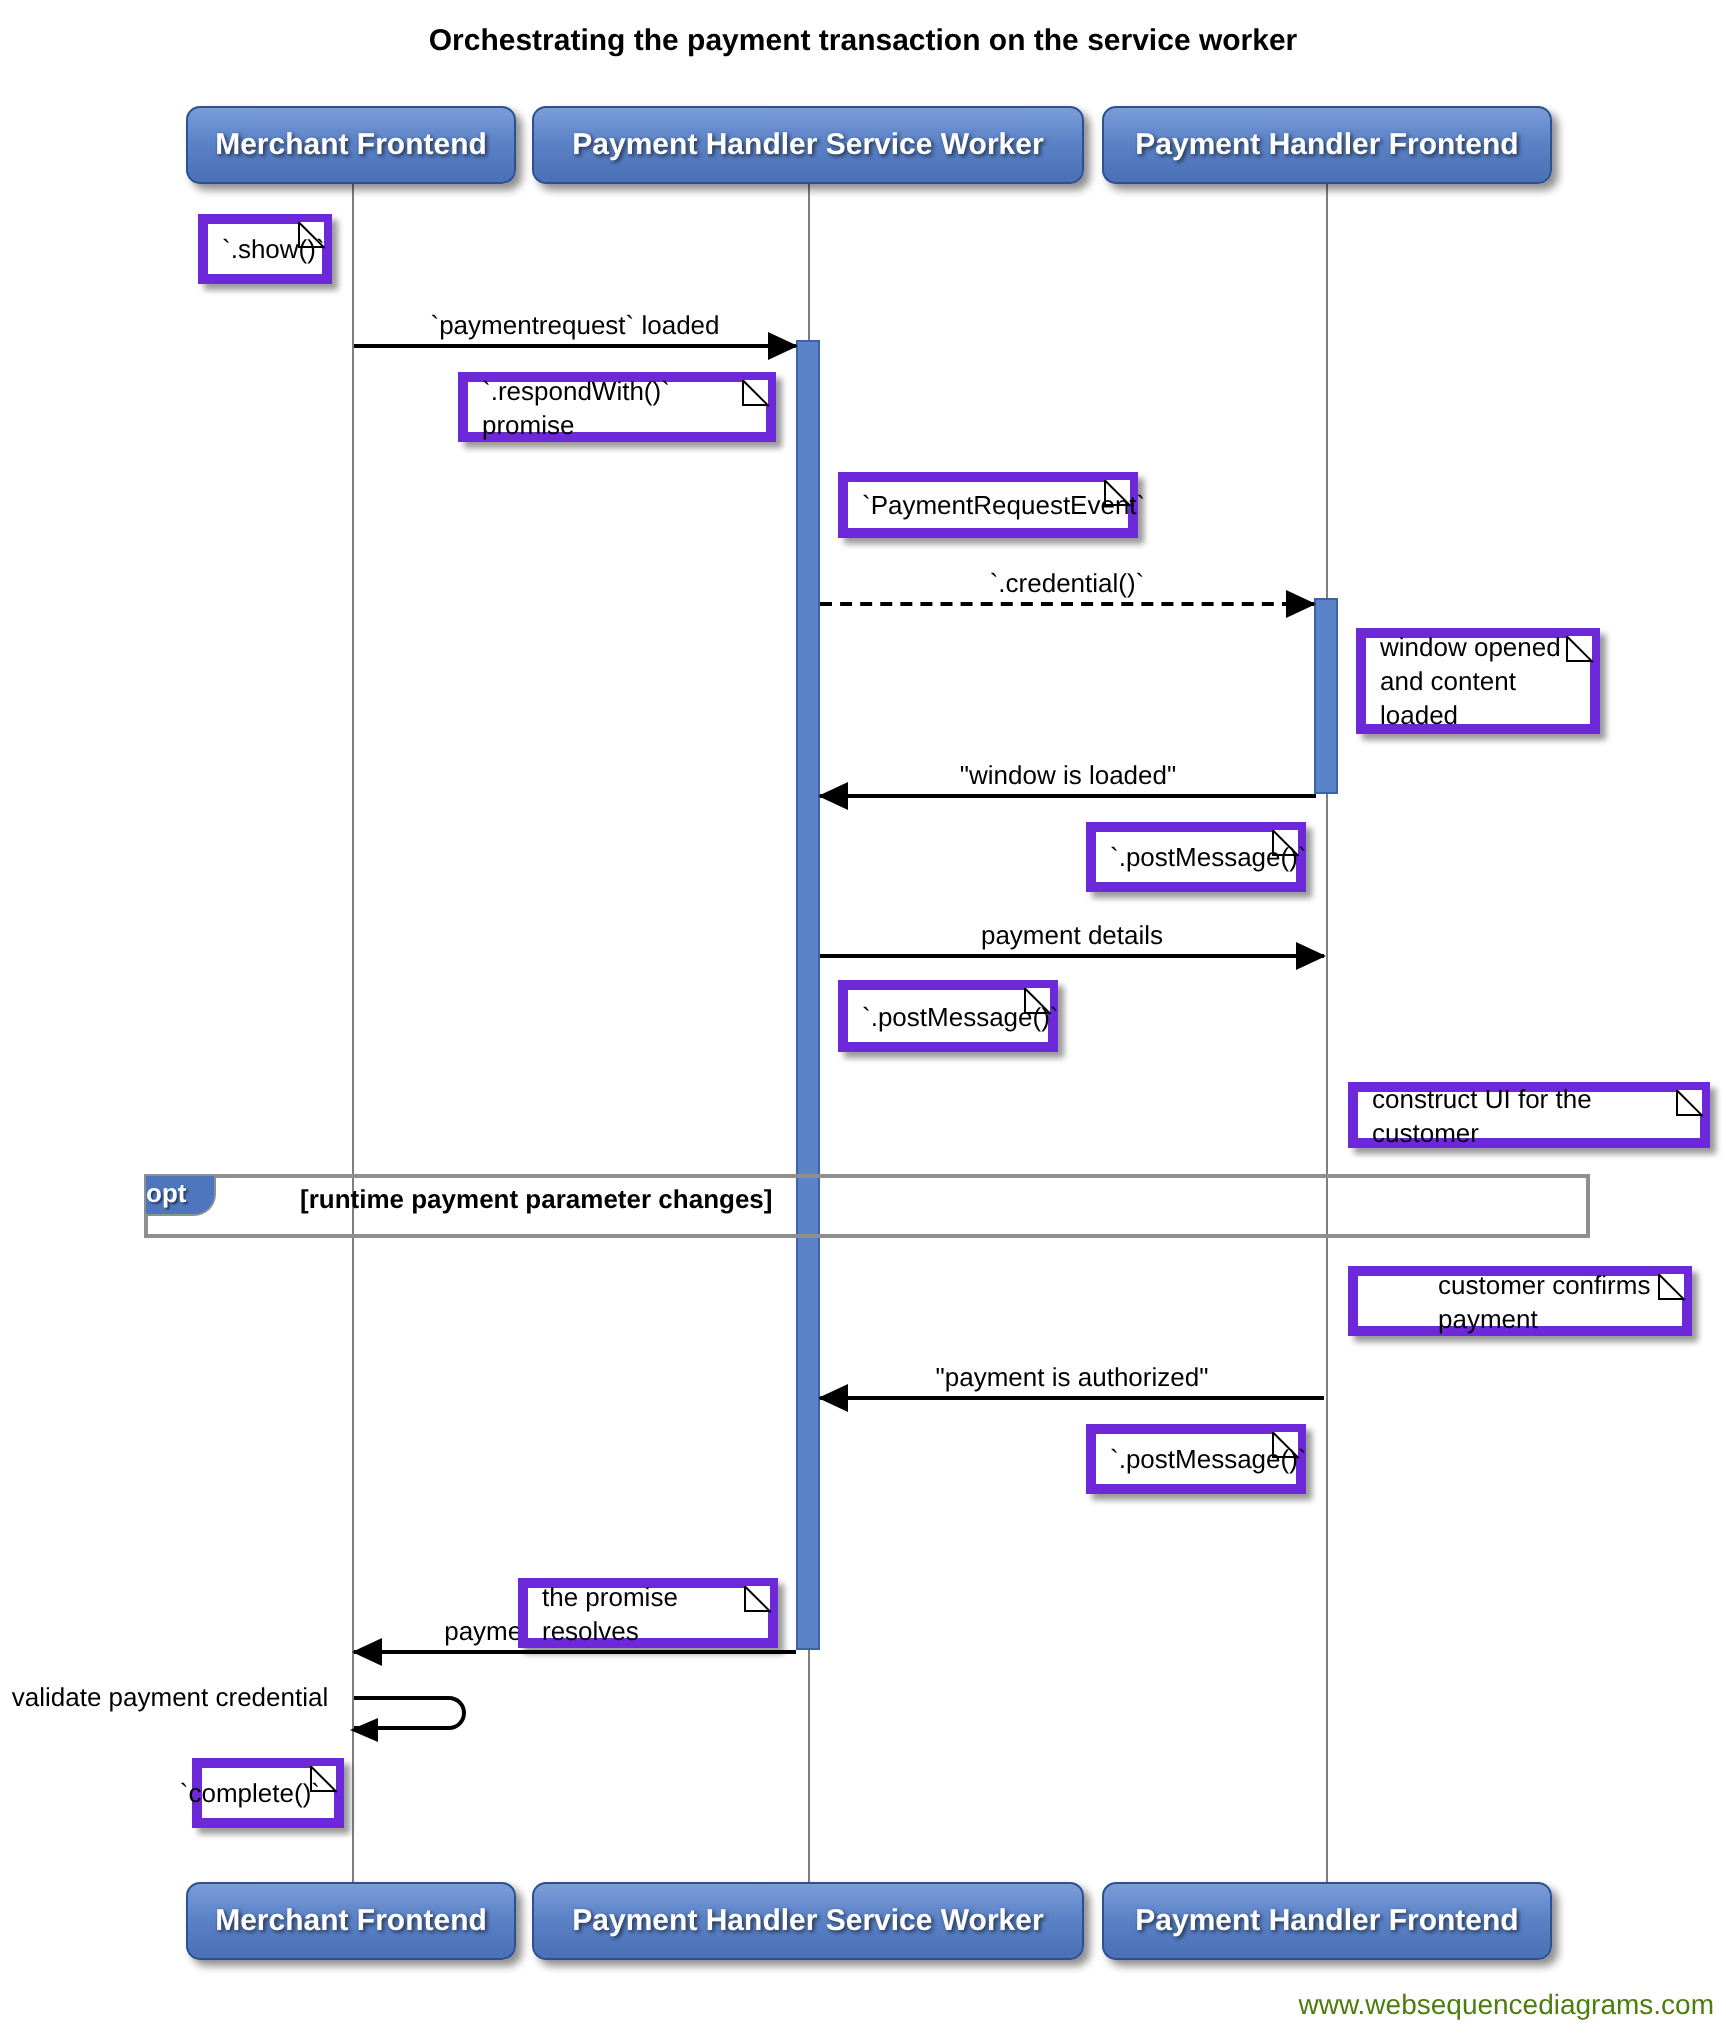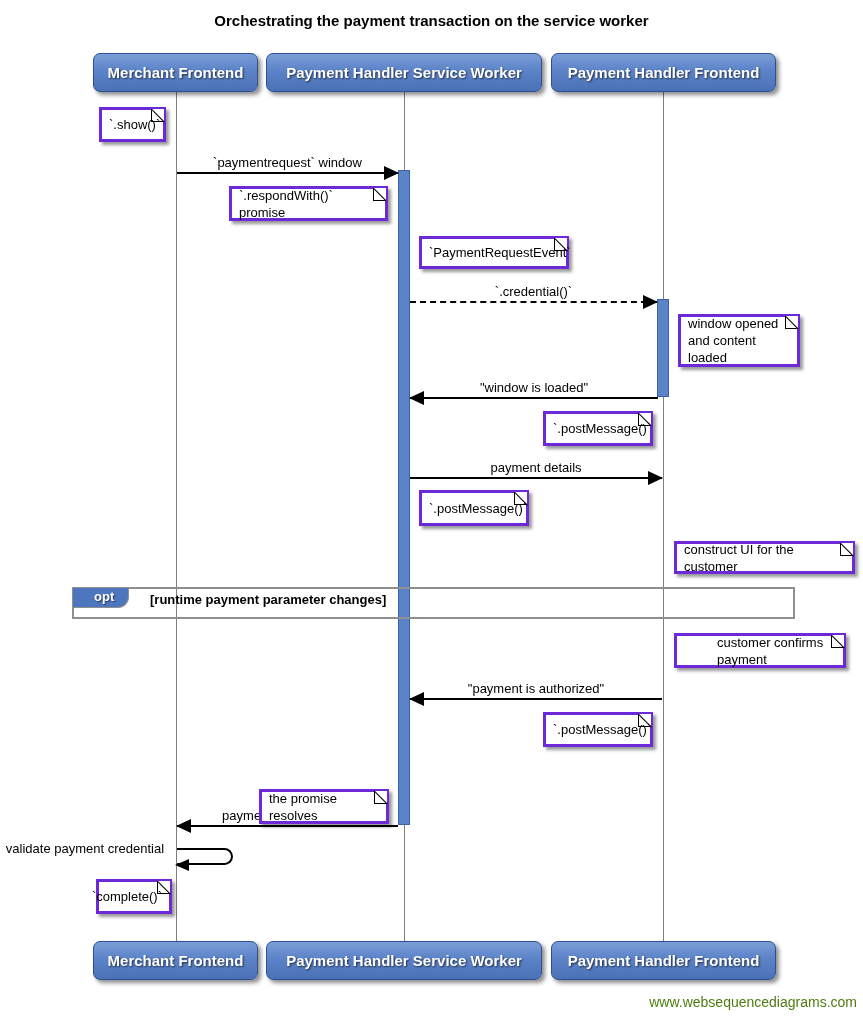--- a/index.html
+++ b/index.html
@@ -30,32 +30,32 @@
                border-left:15px solid #000; border-top:7px solid transparent; border-bottom:7px solid transparent; }
   .arrow-left::after { content:""; position:absolute; left:-1px; top:-8px; width:0; height:0;
                border-right:15px solid #000; border-top:7px solid transparent; border-bottom:7px solid transparent; }
 
   .self-loop { position:absolute; width:56px; height:17px;
                border:2px solid #000; border-left:none; border-radius:0 11px 11px 0; }
   .self-loop::after { content:""; position:absolute; left:-2px; bottom:-8px; width:0; height:0;
                border-right:14px solid #000; border-top:6px solid transparent; border-bottom:6px solid transparent; }
   .self-label { position:absolute; font-size:13px; text-align:center; white-space:nowrap; line-height:16px; }
 
-  .note { position:absolute; background:#fff; border:3px solid #6d28d9;
+  .note { position:absolute; background:#fff; border:5px solid #6d28d9;
           box-shadow:3px 3px 3px rgba(0,0,0,0.4); font-size:13px; color:#000;
           display:flex; align-items:center; padding:0 7px; }
   .note-text { white-space:pre-line; line-height:17px; position:relative; z-index:2; }
   .fold { position:absolute; top:-1px; right:-1px; width:13px; height:13px;
           background:#fff; border-left:1px solid #000; border-bottom:1px solid #000; z-index:1; }
   .fold::before { content:""; position:absolute; left:0; top:0; width:18px; height:0;
           border-top:1px solid #000; transform-origin:0 0; transform:rotate(45deg); }
 
   .fragment { position:absolute; border:2px solid #8f8f8f; background:transparent; }
   .fragment-label { position:absolute; left:-1px; top:-1px; background:#4d76bf; color:#fff;
-          font-size:13px; font-weight:bold; padding:1px 14px 3px 21px;
+          font-size:13px; font-weight:bold; padding:1px 14px 3px 0;
           border:1px solid #8f8f8f; border-top:none; border-left:none;
           border-radius:0 0 11px 0; text-shadow:1px 1px 1px rgba(0,0,0,0.5); }
   .fragment-condition { position:absolute; left:76px; top:3px; font-size:13px; font-weight:bold; color:#000; }
 
   .watermark { position:absolute; right:6px; top:994px; font-size:14px; color:#4d7c0f; }
 </style>
 </head>
 <body>
 
 <div id="canvas">
@@ -88,21 +88,21 @@
     <span>Merchant Frontend</span>
   </div>
   <div class="actor" style="left:266px; top:941px; width:276px;">
     <span>Payment Handler Service Worker</span>
   </div>
   <div class="actor" style="left:551px; top:941px; width:225px;">
     <span>Payment Handler Frontend</span>
   </div>
 
   <div class="msg" style="left:177px; top:155px; width:221px;">
-    <div class="msg-label">`paymentrequest` window</div>
+    <div class="msg-label">`paymentrequest` loaded</div>
     <div class="msg-line arrow-right"></div>
   </div>
 
   <div class="msg" style="left:410px; top:284px; width:247px;">
     <div class="msg-label">`.credential()`</div>
     <div class="msg-line dashed arrow-right"></div>
   </div>
 
   <div class="msg" style="left:410px; top:380px; width:248px;">
     <div class="msg-label">"window is loaded"</div>

